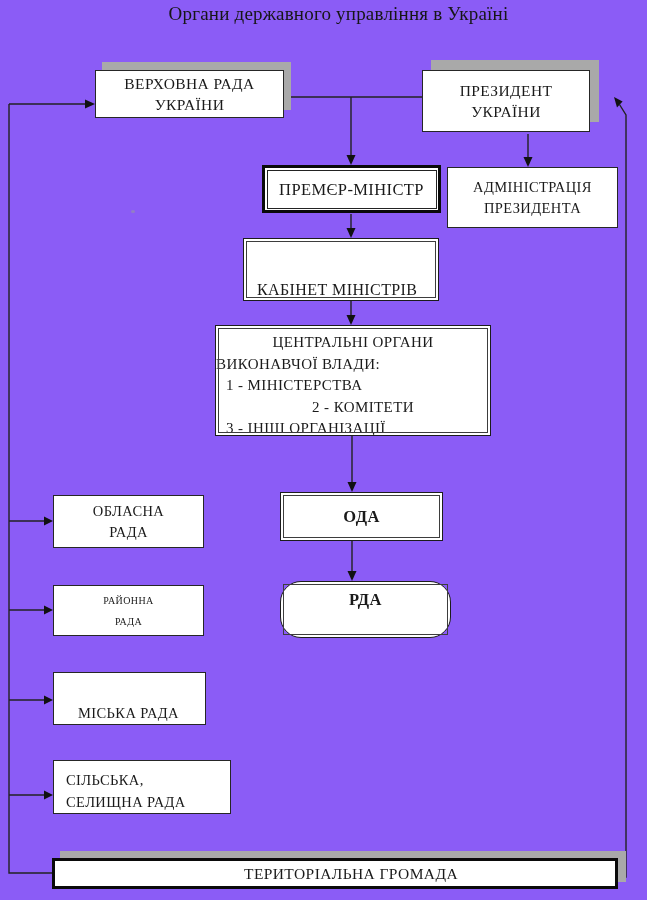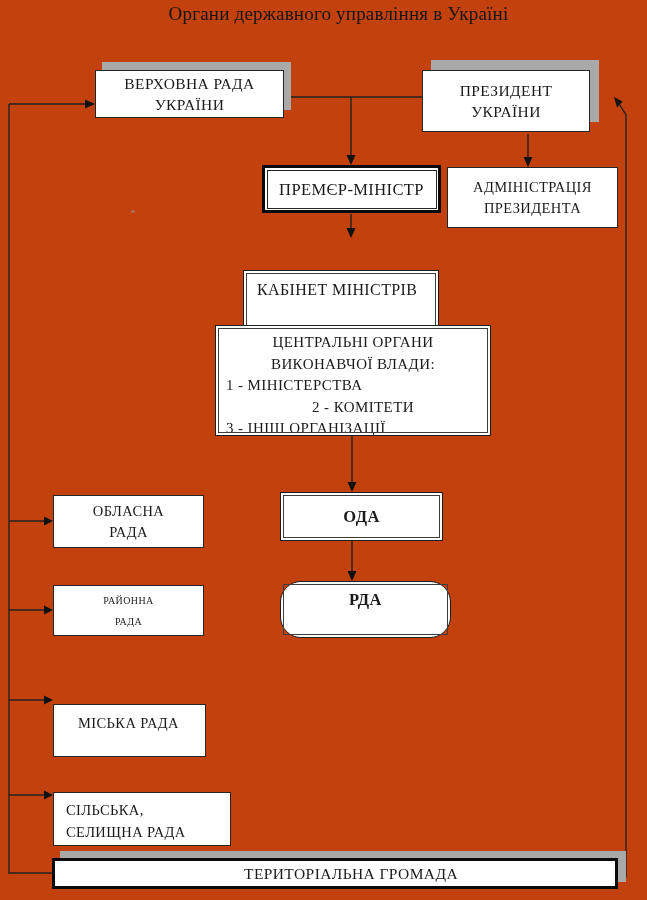--- a/index.html
+++ b/index.html
@@ -1,19 +1,19 @@
 <!DOCTYPE html>
 <html><head>
 <meta charset="utf-8">
 <style>
   html,body{margin:0;padding:0;background:#ffffff;}
   #canvas{
     position:relative;
     width:647px;height:900px;
-    background:#c2410c;
+    background:#8b5cf6;
     font-family:"Liberation Serif","DejaVu Serif",serif;
     color:#1a1a1a;
     overflow:hidden;
   }
   .title{
     position:absolute;top:3px;left:30px;width:617px;
     text-align:center;font-size:19px;letter-spacing:.2px;color:#161616;
   }
   .box{
     position:absolute;box-sizing:border-box;background:#ffffff;
@@ -21,21 +21,21 @@
     display:flex;flex-direction:column;justify-content:center;align-items:center;
     text-align:center;font-size:15px;line-height:21px;letter-spacing:.4px;
   }
   .shadowed{box-shadow:7px -8px 0 0 #a9a9a9;}
   .dbl{border:1.5px solid #1c1c1c;}
   .dbl::before{
     content:"";position:absolute;inset:2px;border:1px solid #3d3d3d;pointer-events:none;
   }
   .thick{border:3.5px solid #0a0a0a;}
   .thick::before{content:"";position:absolute;inset:1.5px;border:1px solid #222;pointer-events:none;}
-  .tl{justify-content:flex-start;align-items:flex-start;text-align:left;margin-top:32px;}
+  .tl{justify-content:flex-end;align-items:flex-start;text-align:left;}
   .tc{justify-content:flex-start;}
   .bold{font-weight:bold;}
   .lines{width:100%;}
   svg.wires{position:absolute;left:0;top:0;pointer-events:none;}
   .speck{position:absolute;left:131px;top:210px;width:4px;height:3px;background:#9a9a9a;opacity:.55;border-radius:50%;}
 </style>
 </head>
 <body>
 
 <div id="canvas">
@@ -104,21 +104,21 @@
   <div class="box thick" style="left:262px;top:165px;width:179px;height:48px;font-size:16.5px;">
     <div>ПРЕМЄР-МІНІСТР</div>
   </div>
 
   <div class="box dbl tl" style="left:243px;top:238px;width:196px;height:63px;font-size:16px;padding:8px 0 0 13px;">
     <div>КАБІНЕТ МІНІСТРІВ</div>
   </div>
 
   <div class="box dbl" style="left:215px;top:325px;width:276px;height:111px;display:block;padding-top:6px;overflow:hidden;line-height:21.5px;">
     <div class="lines" style="text-align:center;">ЦЕНТРАЛЬНІ ОРГАНИ</div>
-    <div class="lines" style="text-align:center;">ВИКОНАВЧОЇ ВЛАДИ:</div>
+    <div class="lines" style="text-align:left;">ВИКОНАВЧОЇ ВЛАДИ:</div>
     <div class="lines" style="text-align:left;padding-left:10px;">1 - МІНІСТЕРСТВА</div>
     <div class="lines" style="text-align:center;padding-left:10px;">2 - КОМІТЕТИ</div>
     <div class="lines" style="text-align:left;padding-left:10px;">3 - ІНШІ ОРГАНІЗАЦІЇ</div>
   </div>
 
   <div class="box dbl bold" style="left:280px;top:492px;width:163px;height:49px;font-size:16.5px;">
     <div>ОДА</div>
   </div>
 
   <div class="box dbl bold tc" style="left:280px;top:581px;width:171px;height:57px;font-size:16.5px;padding-top:7px;border-radius:21px;">

